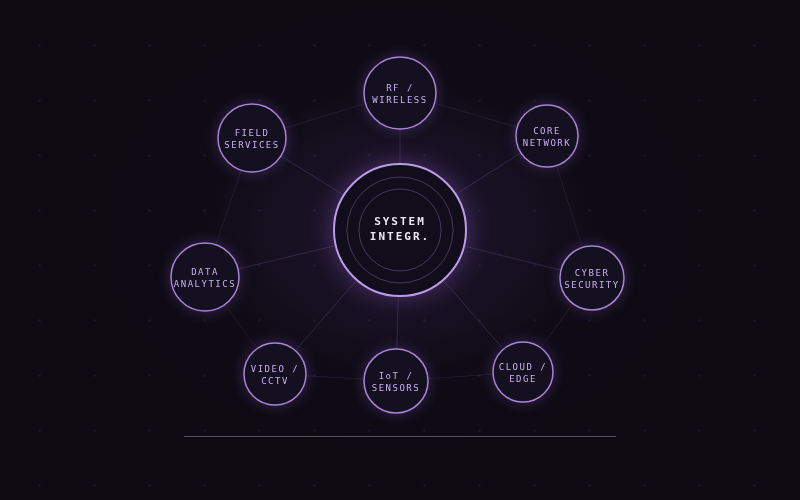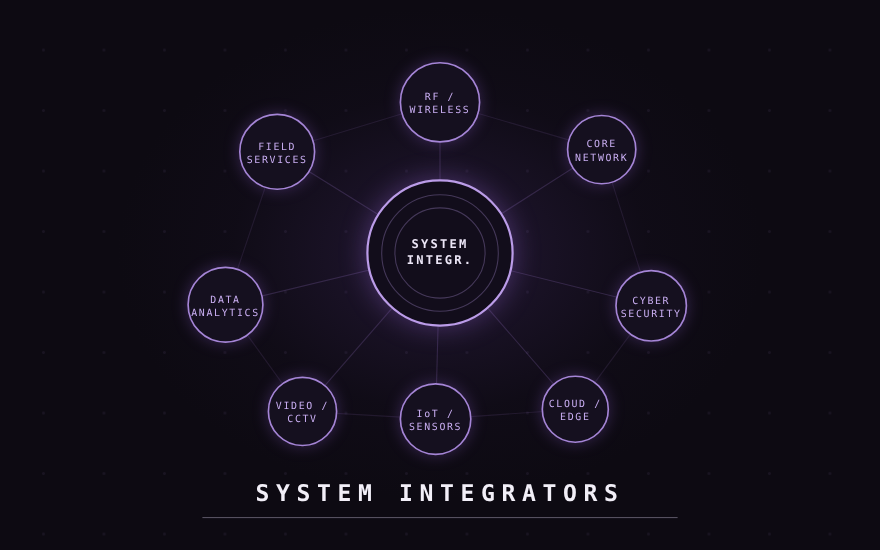--- a/index.html
+++ b/index.html
@@ -103,15 +103,14 @@
       <circle cx="205" cy="277" r="34" fill="#15101f" stroke="#a585d6" stroke-width="1.5" class="node-circle"></circle>
       <text x="205" y="275" fill="#c9aef2" text-anchor="middle" class="node-label"><tspan x="205" dy="0">DATA</tspan><tspan x="205" dy="12">ANALYTICS</tspan></text>
     </g>
     <g>
       <circle cx="252" cy="138" r="34" fill="#15101f" stroke="#a585d6" stroke-width="1.5" class="node-circle"></circle>
       <text x="252" y="136" fill="#c9aef2" text-anchor="middle" class="node-label"><tspan x="252" dy="0">FIELD</tspan><tspan x="252" dy="12">SERVICES</tspan></text>
     </g>
   </svg>
 
 <div class="footer">
-  <div class="footer-title" style="color: rgb(242, 239, 248);">SYSTEM INTEGRATORS</div>
   <div class="footer-divider" style="background-color: rgb(85, 80, 95);"></div>
 </div>
 
 </body></html>

